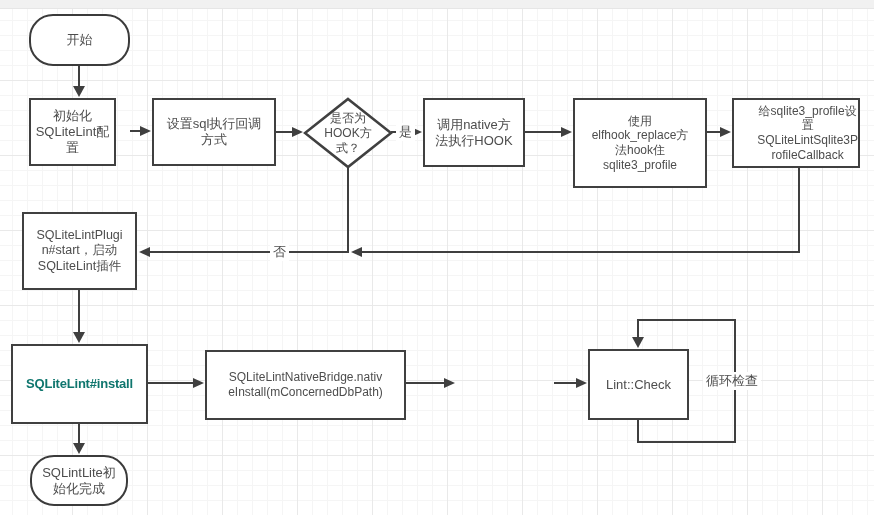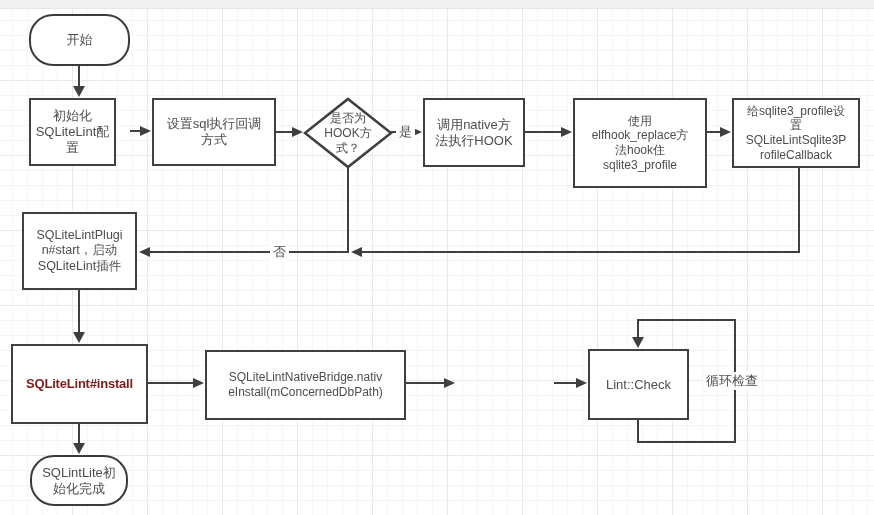--- a/index.html
+++ b/index.html
@@ -54,21 +54,21 @@
     background: #ffffff;
     border: 2.5px solid #404040;
   }
 
   .pill {
     background: #ffffff;
     border: 2.5px solid #3b3b3b;
     border-radius: 24px;
   }
 
-  .bold-node { font-weight: bold; color: #7f1d1d; font-size: 13px; letter-spacing: -0.2px; }
+  .bold-node { font-weight: bold; color: #0f766e; font-size: 13px; letter-spacing: -0.2px; }
   .fs12 { font-size: 12px; }
   .fs125 { font-size: 12.5px; }
 
   .diamond-wrap { position: absolute; z-index: 3; }
   .diamond-text {
     position: absolute; inset: 0;
     display: flex; align-items: center; justify-content: center;
     text-align: center; white-space: pre-line;
     color: #4d4d4d; font-size: 12px; line-height: 1.25;
   }
@@ -128,21 +128,21 @@
 法执行HOOK</span>
     </div>
 
     <div class="node box fs12" style="left:573px; top:89px; width:134px; height:90px;">
       <span>使用
 elfhook_replace方
 法hook住
 sqlite3_profile</span>
     </div>
 
-    <div class="node box fs12" style="left:732px; top:89px; width:128px; height:70px;">
+    <div class="node box fs12" style="left:732px; top:89px; width:128px; height:70px;justify-content:flex-end;">
       <span>给sqlite3_profile设
 置
 SQLiteLintSqlite3P
 rofileCallback</span>
     </div>
 
     <div class="node box fs125" style="left:22px; top:203px; width:115px; height:78px;">
       <span>SQLiteLintPlugi
 n#start，启动
 SQLiteLint插件</span>

